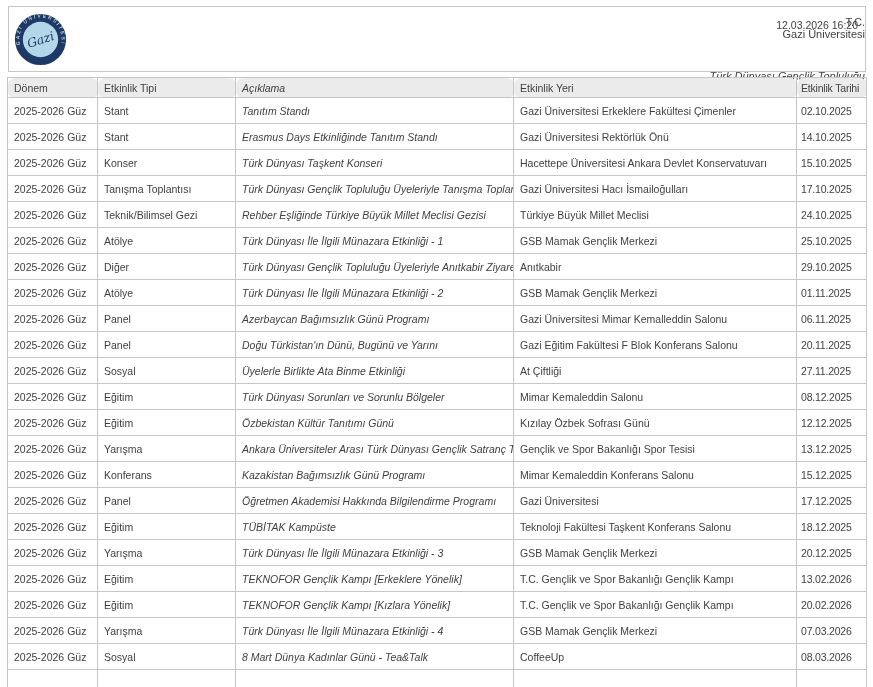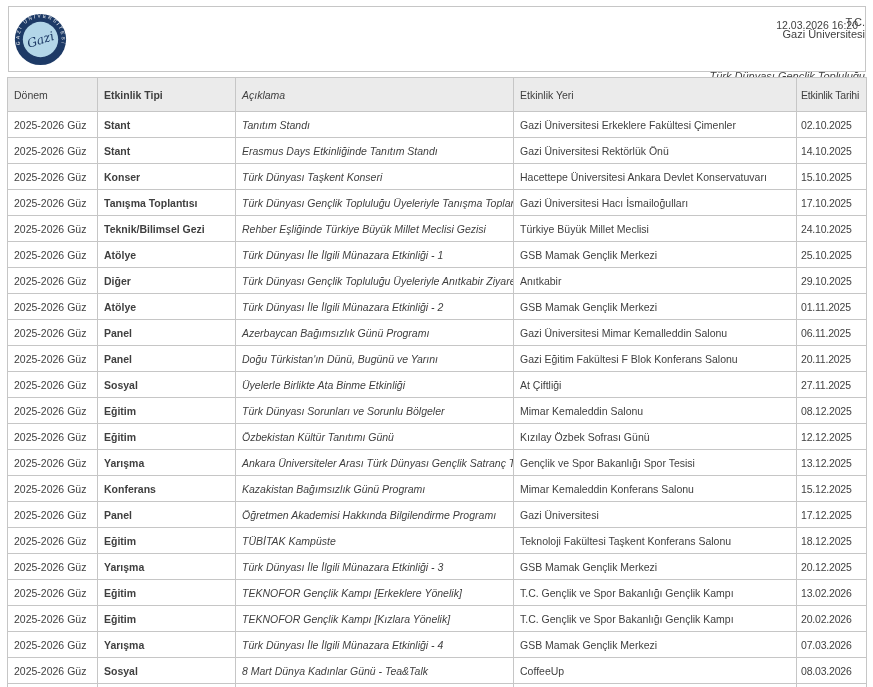--- a/index.html
+++ b/index.html
@@ -25,23 +25,23 @@
   .header-date{position:absolute;right:7px;top:12px;font-size:10.5px;text-align:center;}
   table.report{
     position:absolute;left:7px;top:77px;width:859px;
     border-collapse:collapse;font-size:10.5px;table-layout:fixed;
   }
   .report th,.report td{
     border:1px solid var(--border);padding:0 6px;height:26px;
     font-weight:normal;text-align:left;vertical-align:middle;
     white-space:nowrap;overflow:hidden;color:var(--text);
   }
-  .report thead th{background:var(--header_row_bg);height:34px;}
+  .report thead th{background:var(--header_row_bg);height:20px;border-radius:7px;}
   .report .c0{width:90px;}
-  .report .c1{width:138px;font-weight:bold;}
+  .report .c1{width:138px;}
   .report .c2{width:278px;font-style:italic;}
   .report .c3{width:283px;}
   .report .c4{width:70px;letter-spacing:-0.2px;padding:0 4px;margin-top:30px;}
   .report tbody td{background:#fff;}
 </style>
 </head>
 <body>
 
 <div class="header-box">
   <svg class="logo" viewBox="0 0 60 60" aria-hidden="true">

